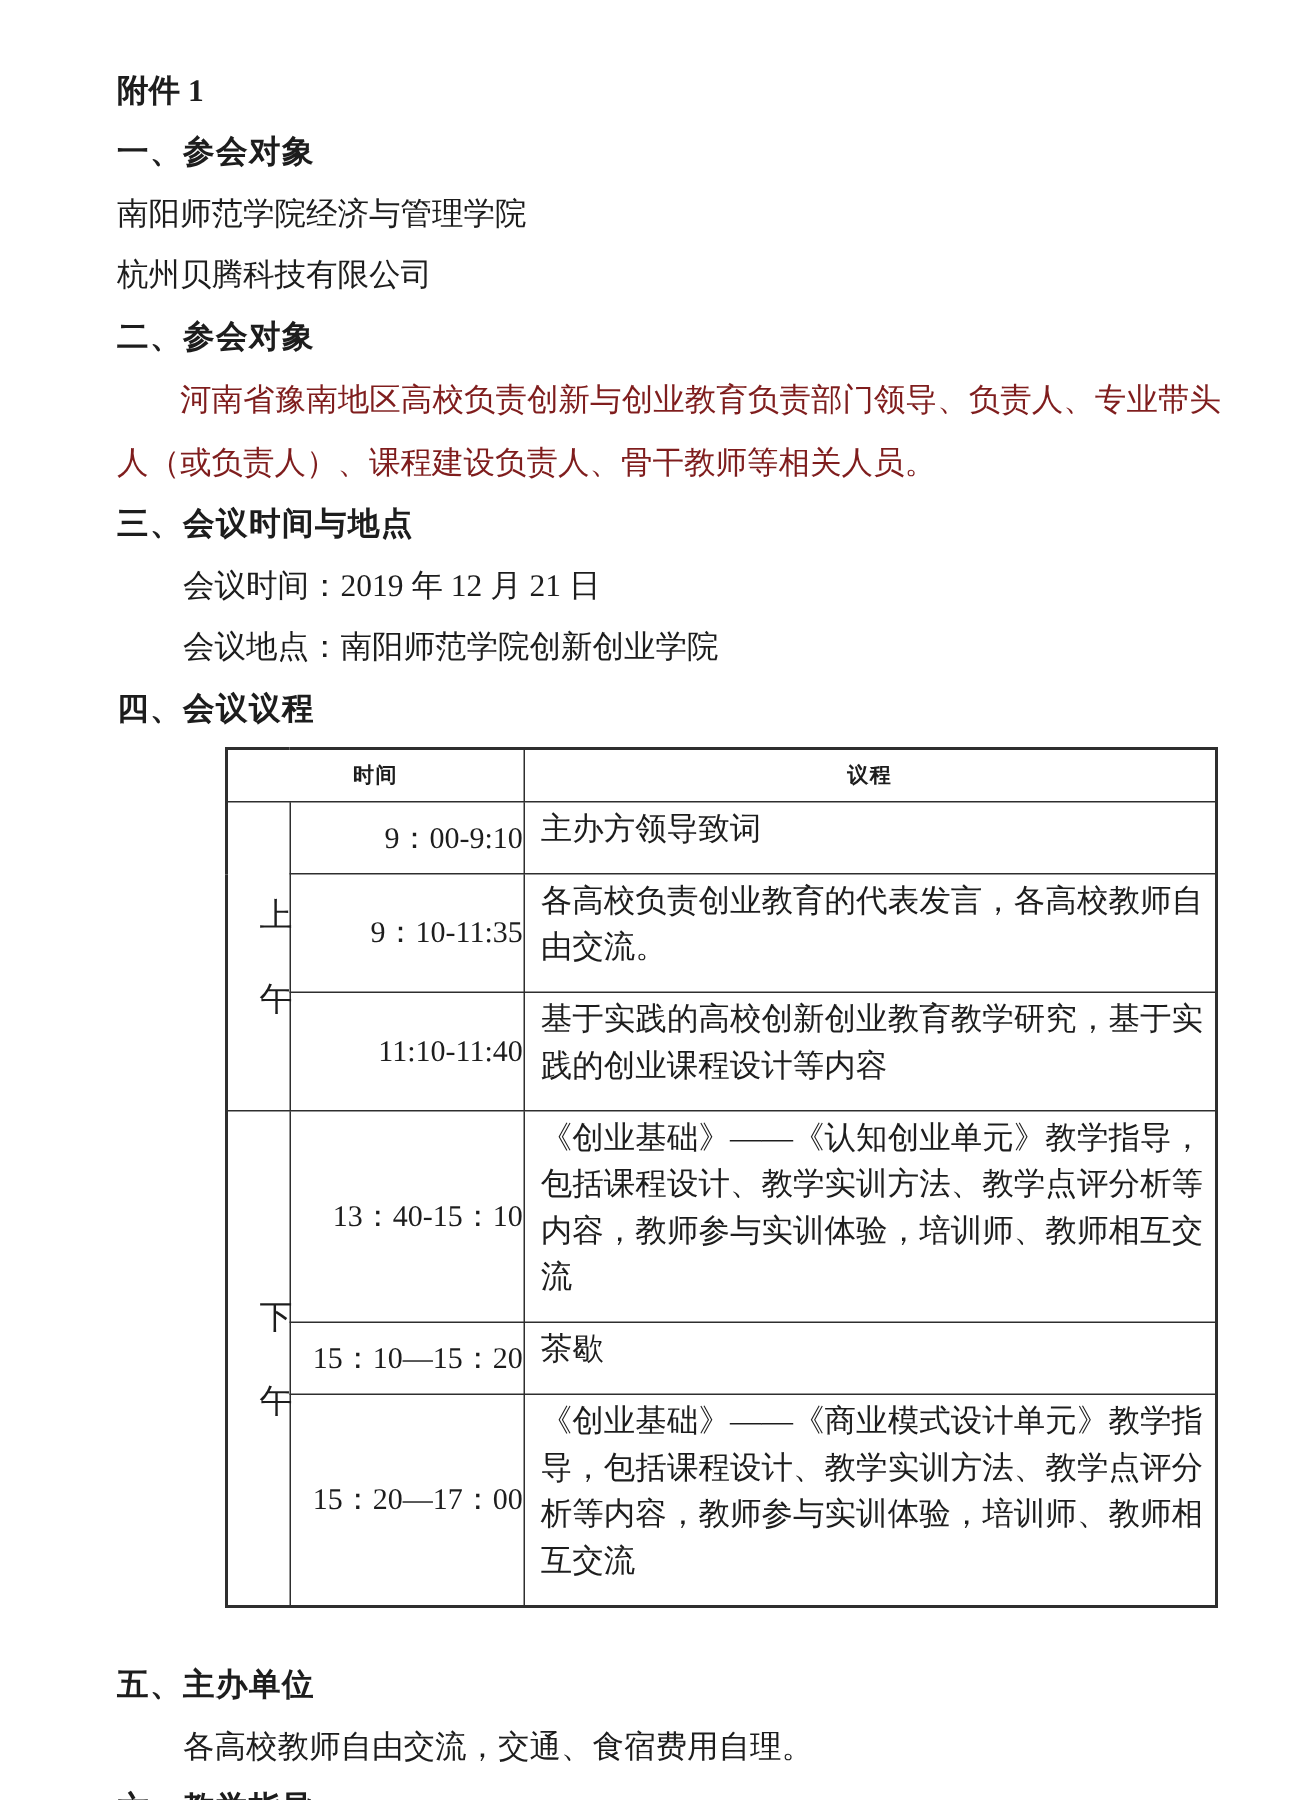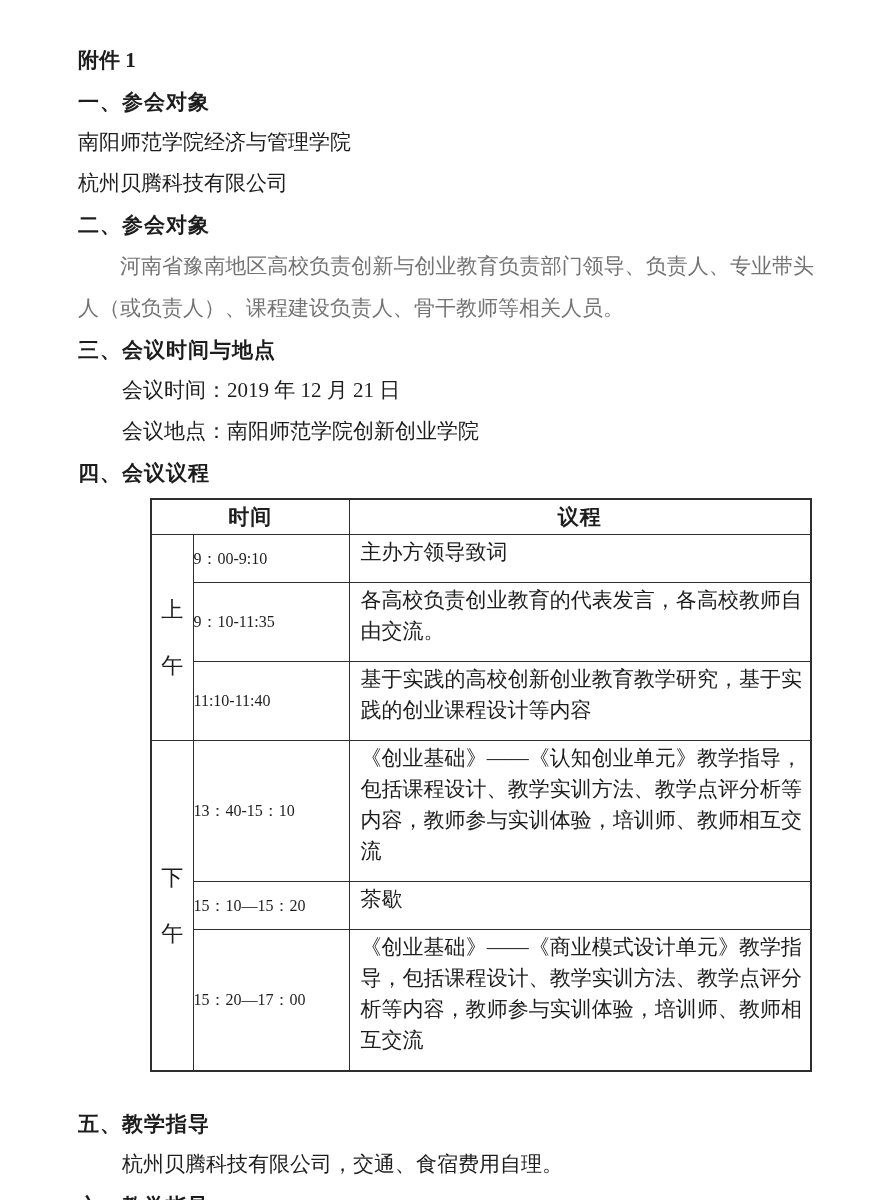--- a/index.html
+++ b/index.html
@@ -33,52 +33,52 @@
   }
   .indent-org { }
   .indent-1  { margin-left: 44px; }
   .para {
     margin: 0;
     font-size: 21px;
     line-height: 42px;
     text-indent: 2em;
     text-align: justify;
     width: 736px;
-    color: #737373;
+    color: #7f1d1d;
   }
   table.agenda {
     border-collapse: collapse;
     table-layout: fixed;
     width: 660px;
     margin: 5px 0 0 72px;
     border: 2px solid #2e2e2e;
   }
   table.agenda th, table.agenda td {
     border: 1px solid #2e2e2e;
     vertical-align: middle;
   }
   table.agenda th {
     font-family: "Liberation Sans", "DejaVu Sans", sans-serif;
     font-weight: bold;
-    font-size: 21px;
+    font-size: 14px;
     height: 32px;
     text-align: center;
     letter-spacing: 1px;
     margin-left: 36px;
   }
   .t-period {
     text-align: center;
     font-size: 22px;
     line-height: 56px;
     word-break: break-all;
-    padding: 0 9px;
+    padding: 0 21px;
   }
   .t-time {
-    text-align: left;
-    font-size: 16px;
+    text-align: right;
+    font-size: 20px;
     line-height: 30px;
     padding: 2px 0;
     white-space: nowrap;
   }
   .t-agenda {
     font-size: 21px;
     line-height: 31px;
     padding: 2px 8px 14px 11px;
     text-align: justify;
   }
@@ -141,19 +141,19 @@
         <td class="t-time">15：10—15：20</td>
         <td class="t-agenda">茶歇</td>
       </tr>
       <tr class="row-4line">
         <td class="t-time">15：20—17：00</td>
         <td class="t-agenda">《创业基础》——《商业模式设计单元》教学指导，包括课程设计、教学实训方法、教学点评分析等内容，教师参与实训体验，培训师、教师相互交流</td>
       </tr>
     </tbody>
   </table>
 
-  <div class="ln hd after-table">五、教学指导</div>
-  <div class="ln indent-1">杭州贝腾科技有限公司，交通、食宿费用自理。</div>
+  <div class="ln hd after-table">五、主办单位</div>
+  <div class="ln indent-1">各高校教师自由交流，交通、食宿费用自理。</div>
 
   <div class="ln hd">六、教学指导</div>
   <div class="ln indent-1">参加此次体验交流会的教师可以通过电话、邮件等方式报名，报名时务必写</div>
 
 </div>
 
 </body></html>

